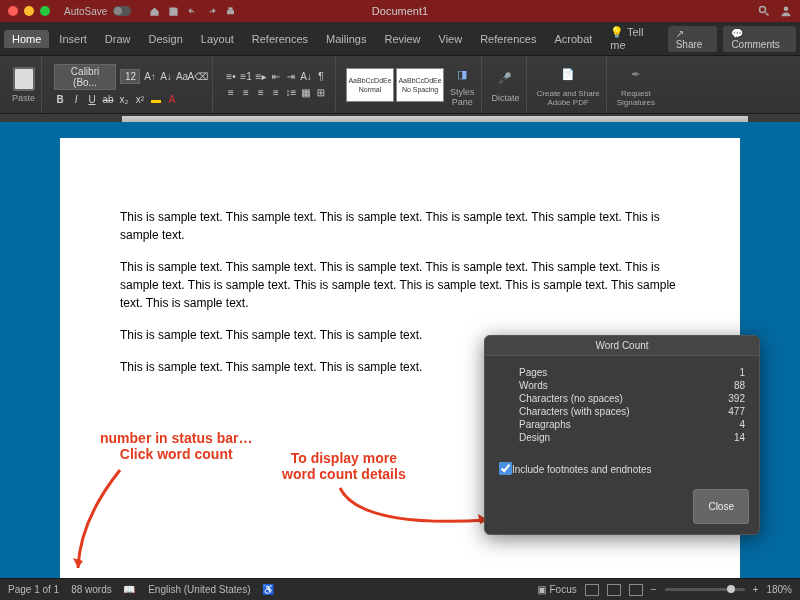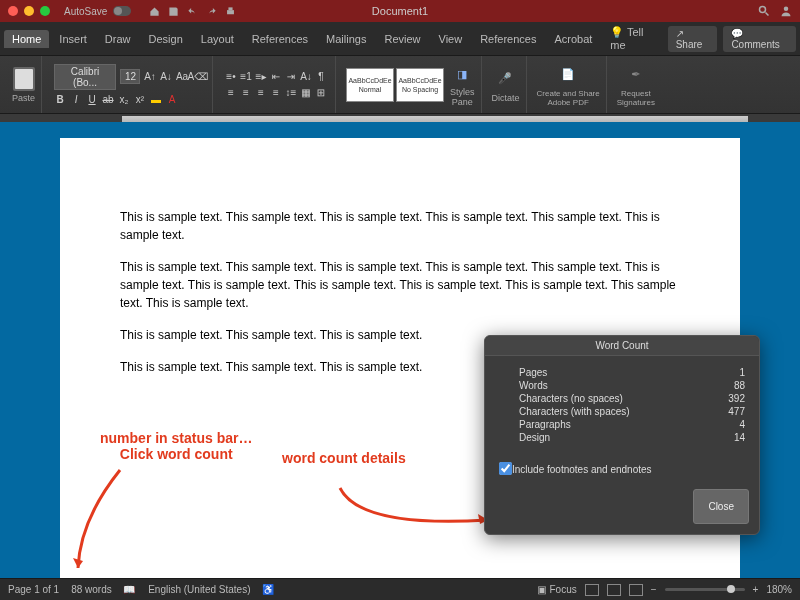--- a/index.html
+++ b/index.html
@@ -228,20 +228,21 @@
     <p>This is sample text. This sample text. This is sample text.</p>
     <p>This is sample text. This sample text. This is sample text.</p>
   </div>
 </div>
 
 <div class="anno" style="left:100px;top:430px;text-align:center;">
   <div>number in status bar…</div>
   <div>Click word count</div>
 </div>
 <div class="anno" style="left:282px;top:450px;text-align:center;">
+  <div>To display more</div>
   <div>word count details</div>
 </div>
 <svg class="arrow" style="left:60px;top:460px;" width="120" height="120">
   <path d="M60 10 Q 20 60 18 108" stroke="#e23b1e" stroke-width="3" fill="none"></path>
   <path d="M18 108 l-5 -10 l10 3 z" fill="#e23b1e"></path>
 </svg>
 <svg class="arrow" style="left:330px;top:478px;" width="170" height="60">
   <path d="M10 10 Q 30 50 158 42" stroke="#e23b1e" stroke-width="3" fill="none"></path>
   <path d="M158 42 l-10 -6 l2 10 z" fill="#e23b1e"></path>
 </svg>

